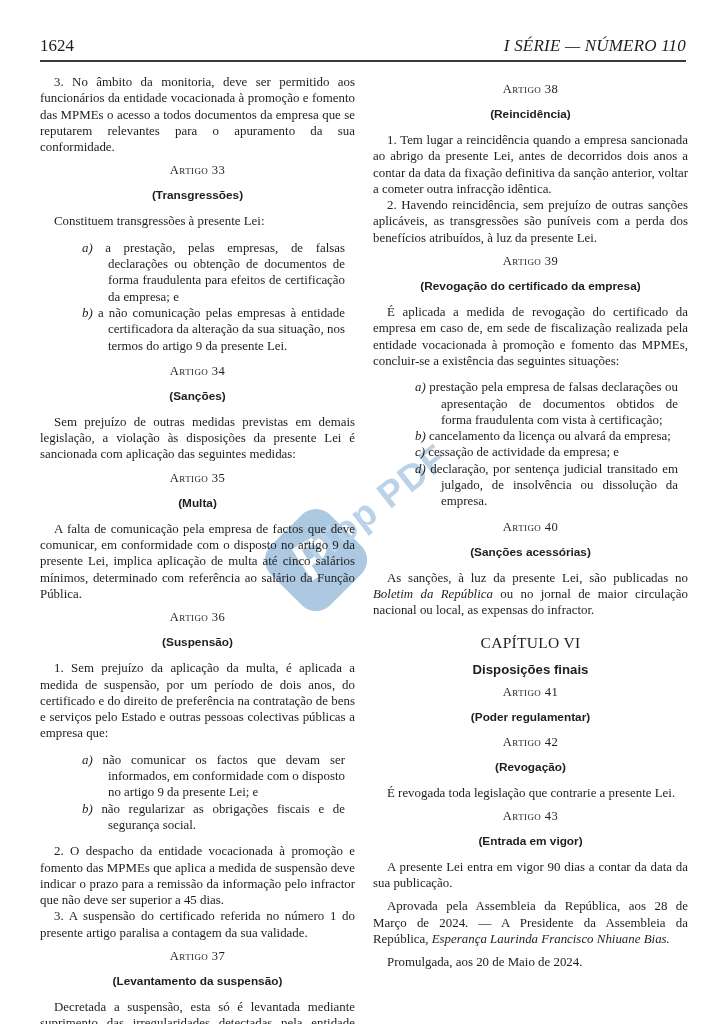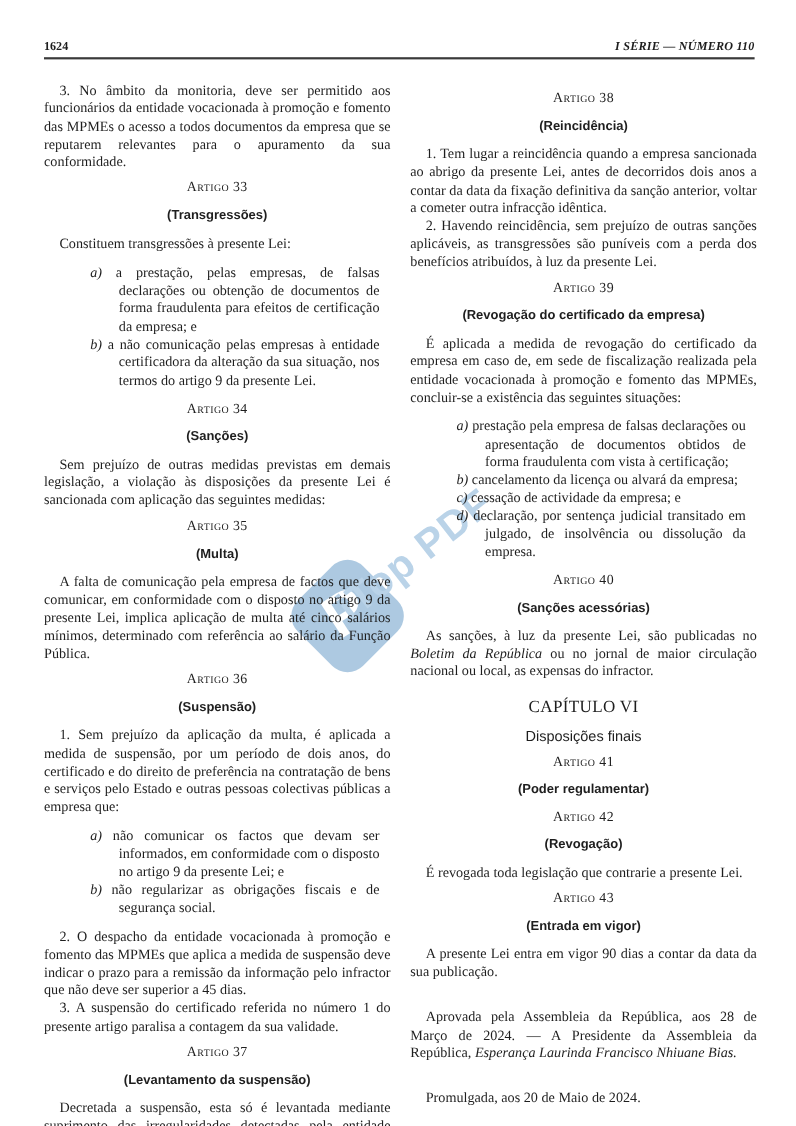--- a/index.html
+++ b/index.html
@@ -11,57 +11,56 @@
     font-family:"Liberation Serif", serif;
     color:#1e1e1e;
     overflow:hidden;
   }
   .header{
     position:absolute;top:36px;left:40px;right:38px;
     z-index:2;
   }
   .header-row{
     display:flex;justify-content:space-between;align-items:flex-end;
-    font-size:11px;
+    font-size:17px;
     padding-bottom:4px;
-    font-weight:bold;
   }
   .edition{font-style:italic;letter-spacing:0.2px;}
   .rule{border-bottom:2px solid #3a3a3a;}
   .columns{
     position:absolute;top:74px;left:40px;right:36px;
     display:flex;gap:18px;
     z-index:1;
   }
   .col{width:315px;flex:0 0 315px;}
   .para{
     font-size:12.9px;line-height:16.3px;
     text-align:justify;text-indent:14px;margin:0;
   }
   .para .italic{font-style:italic;}
-  .sig{margin-top:25px;}
+  .sig{margin-top:7px;}
   .article{
     text-align:center;font-variant:small-caps;
     font-size:12.6px;letter-spacing:0.4px;
     margin:8px 0 10px;
   }
   .subtitle{
     text-align:center;
     font-family:Liberation Sans, sans-serif;
     font-weight:bold;font-size:11.8px;
     margin:0 0 11px;
   }
   .chapter{
     text-align:center;font-size:15.5px;letter-spacing:0.3px;
     margin:15px 0 10px;
   }
   .chapter-sub{
     text-align:center;
     font-family:"Liberation Sans", sans-serif;
-    font-weight:normal;font-size:13.2px;
+    font-weight:bold;font-size:13.2px;
     margin:0 0 2px;
   }
   .list{margin:10px;}
   .list-item{
     font-size:12.9px;line-height:16.3px;
     text-align:justify;
     padding-left:58px;text-indent:-26px;
   }
   .list-item .marker{font-style:italic;}
   

